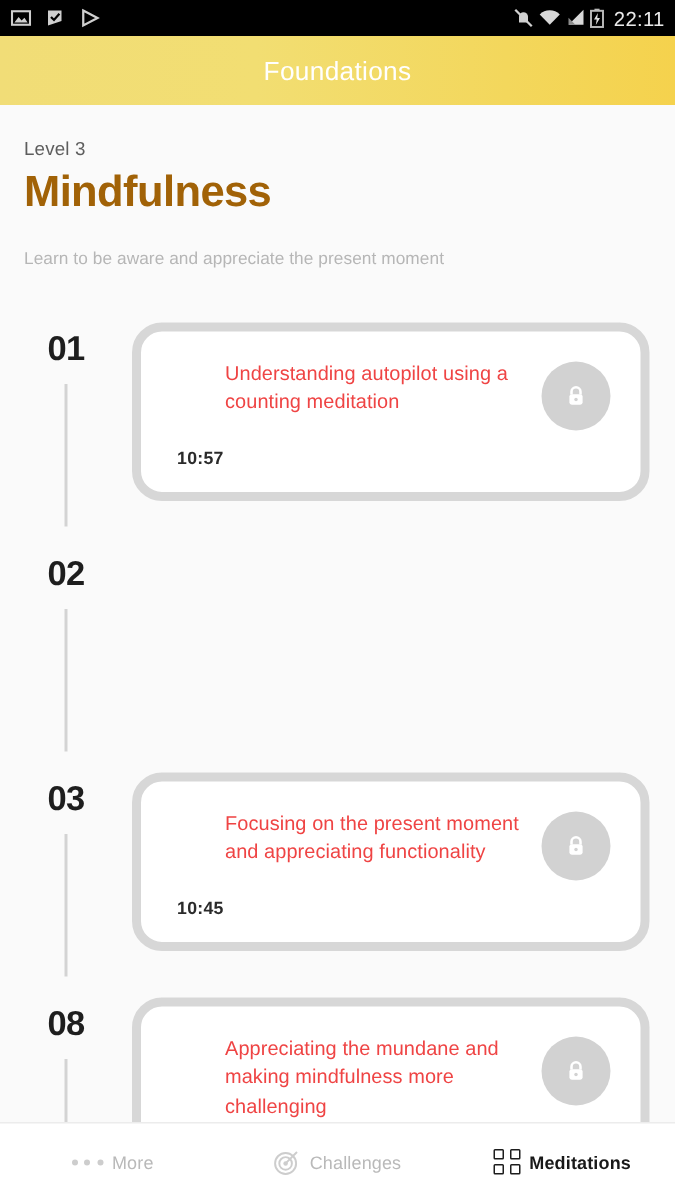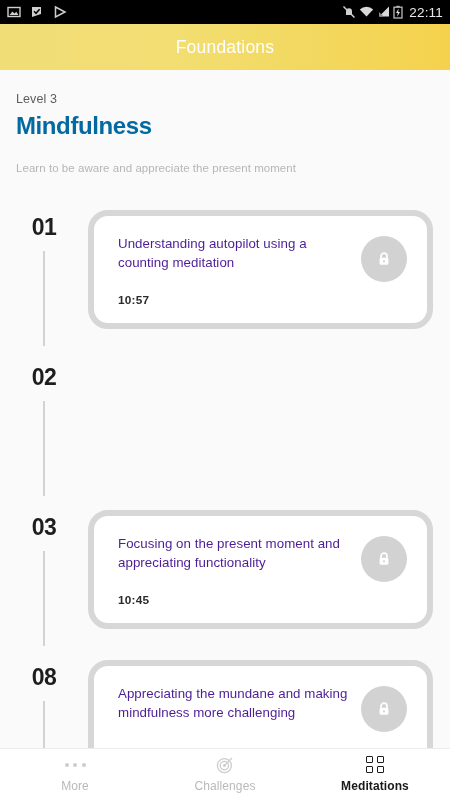--- a/index.html
+++ b/index.html
@@ -28,21 +28,21 @@
     display:flex; align-items:center; justify-content:center;
   }
   .appbar-title{
     color:#fff; font-size:17.5px; font-weight:400; letter-spacing:.2px;
   }
 
   
   .page-head{ padding:22px 16px 0 16px; }
   .level{ font-size:12.5px; color:#5d5d5d; letter-spacing:.1px; }
   .title{
-    font-size:24px; font-weight:700; color:#0369a1;
+    font-size:29px; font-weight:700; color:#a16207;
     margin-top:6px; letter-spacing:-.4px;
   }
   .subtitle{
     margin-top:22px; font-size:11.5px; color:#b6b6b6; letter-spacing:.05px;
   }
 
   
   .list{ margin-top:22px; position:relative; }
   .row{ display:flex; position:relative; min-height:150px; }
 
@@ -64,40 +64,40 @@
     background:#fff;
     border:6px solid #d7d7d7;
     border-radius:20px;
     min-height:110px;
     padding:18px 20px 16px 24px;
     display:flex; align-items:flex-start;
     position:relative;
   }
   .card-body{ flex:1 1 auto; padding-right:8px; }
   .card-title{
-    font-size:13.3px; color:#4c1d95; line-height:1.45; letter-spacing:.05px;
+    font-size:13.3px; color:#ef4444; line-height:1.45; letter-spacing:.05px;margin-left:32px;
   }
   .card-dur{
     margin-top:20px; font-size:11.8px; font-weight:700; color:#2b2b2b;
     letter-spacing:.2px;
   }
   .lock{
     flex:0 0 46px; width:46px; height:46px; border-radius:50%;
     background:#d2d2d2; display:flex; align-items:center; justify-content:center;
     margin-top:2px;
   }
 
   
   .bottomnav{
     position:absolute; left:0; right:0; bottom:0; height:52px;
     background:#fff; display:flex; align-items:center;
     border-top:1px solid #ececec;
   }
   .nav-item{
-    flex:1 1 0; display:flex; flex-direction:column;
+    flex:1 1 0; display:flex; flex-direction:row;
     align-items:center; justify-content:center; gap:6px;
   }
   .nav-label{ font-size:12px; color:#b9b9b9; letter-spacing:.1px; }
   .nav-item.active .nav-label{ color:#191919; font-weight:700; }
   .nav-icon{ height:17px; display:flex; align-items:center; justify-content:center; }
 
   .dots{ display:flex; gap:4.5px; }
   .dots i{ width:4px; height:4px; border-radius:50%; background:#cdcdcd; display:block; }
   .grid2{ display:grid; grid-template-columns:7px 7px; grid-template-rows:7px 7px; gap:3.5px; }
   .grid2 i{ display:block; border:1.6px solid #1d1d1d; border-radius:1px; }

